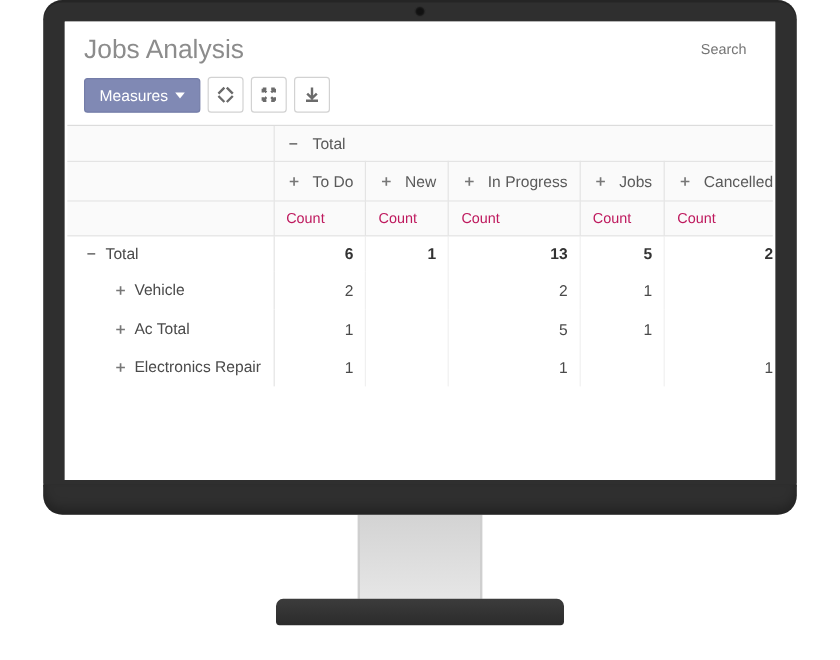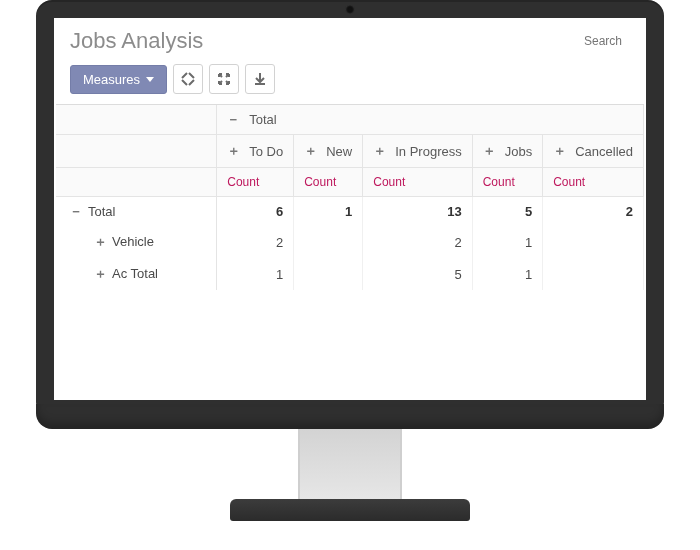--- a/index.html
+++ b/index.html
@@ -275,20 +275,28 @@
               <td></td>
           </tr>
           <tr>
             <th class="indent"><span class="toggle">＋</span><span>Ac Total</span></th>
             <td>1</td>
               <td></td>
               <td>5</td>
               <td>1</td>
               <td></td>
           </tr>
+          <tr>
+            <th class="indent"><span class="toggle">＋</span><span>Electronics Repair</span></th>
+            <td>1</td>
+              <td></td>
+              <td>1</td>
+              <td></td>
+              <td>1</td>
+          </tr>
         </tbody>
       </table>
 
     </div>
   </div>
   <div class="chin"></div>
   <div class="neck"></div>
   <div class="base"></div>
 </div>
 

